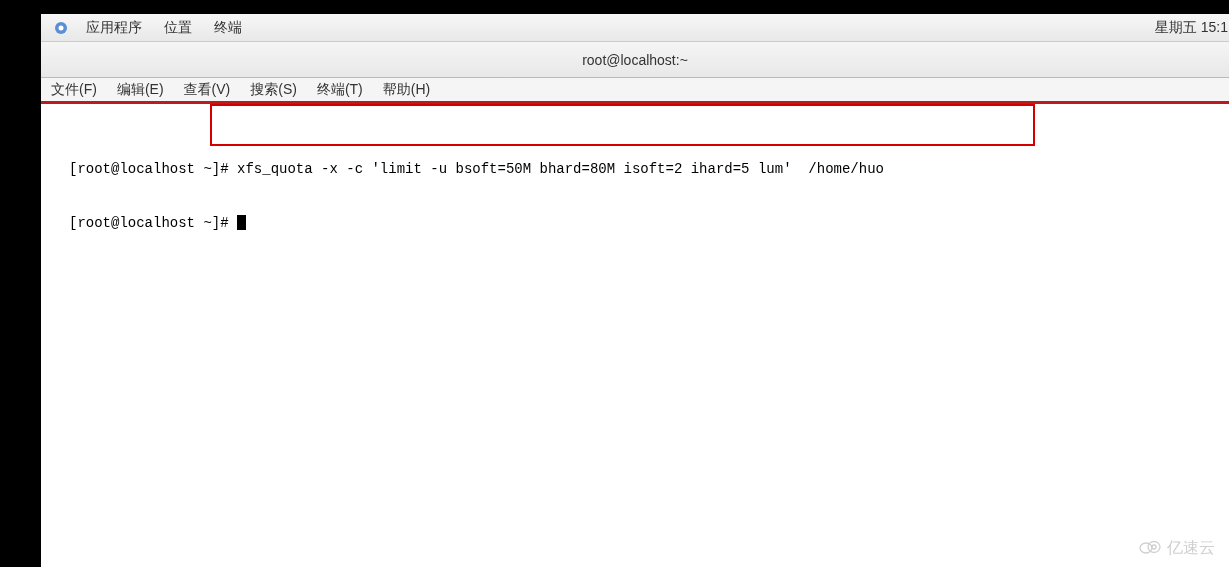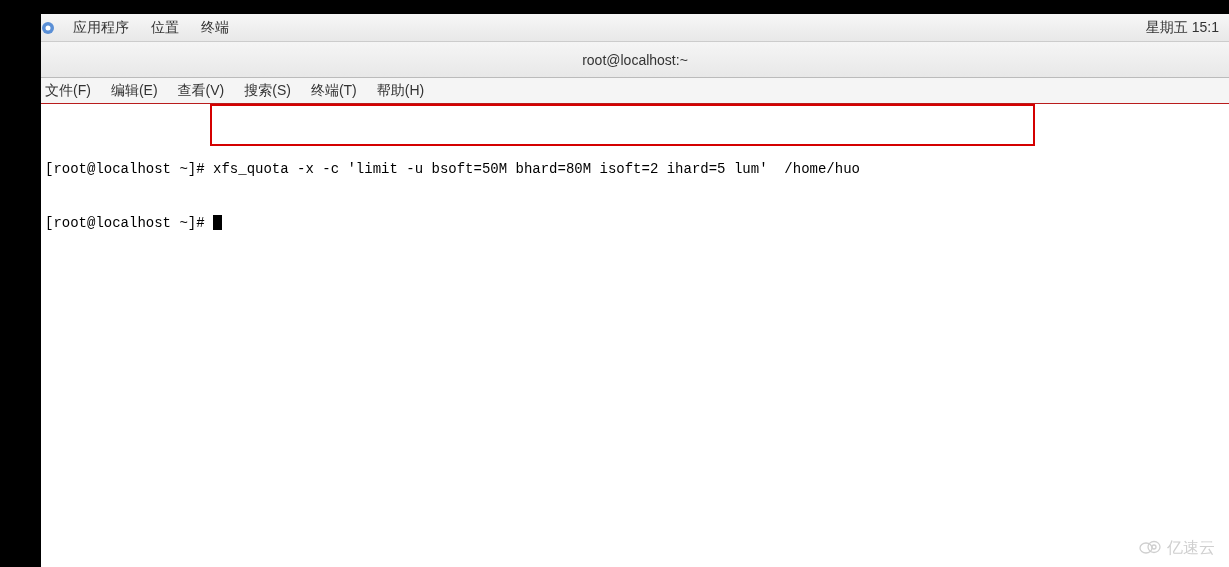--- a/index.html
+++ b/index.html
@@ -26,33 +26,33 @@
       display: flex;
       align-items: center;
       justify-content: space-between;
       font-size: 14px;
       color: #333;
     }
     .top-panel-left {
       display: flex;
       align-items: center;
       gap: 14px;
-      padding-left: 0;
+      padding-left: 13px;
     }
     .activities-icon {
       width: 14px;
       height: 14px;
       display: inline-block;
     }
     .top-panel-item {
       cursor: pointer;
       padding: 4px 4px;
     }
     .top-panel-right {
-      padding-right: 10px;
+      padding-right: 1px;
       color: #333;
     }
     .terminal-window {
       position: absolute;
       top: 42px;
       left: 41px;
       right: 0;
       bottom: 0;
       background: #fff;
       display: flex;
@@ -65,23 +65,24 @@
       display: flex;
       align-items: center;
       justify-content: center;
       font-size: 14px;
       font-weight: normal;
       color: #333;
     }
     .menubar {
       height: 26px;
       background: #f5f5f5;
-      border-bottom: 1px solid #b91c1c;
+      border-bottom: 3px solid #b91c1c;
       display: flex;
       align-items: center;
+      padding-left: 6px;
       gap: 12px;
       font-size: 14px;
       color: #333;
     }
     .menubar-item {
       cursor: pointer;
       padding: 2px 4px;
     }
     .terminal-body {
       flex: 1;
@@ -98,20 +99,21 @@
       position: absolute;
       border: 2px solid #d40000;
       top: 0px;
       left: 169px;
       width: 825px;
       height: 42px;
       pointer-events: none;
     }
     .prompt-line {
       display: block;
+      margin-left: 24px;
     }
     .cursor-block {
       display: inline-block;
       width: 9px;
       height: 15px;
       background: #000;
       vertical-align: middle;
       margin-bottom: 2px;
     }
     .watermark {

